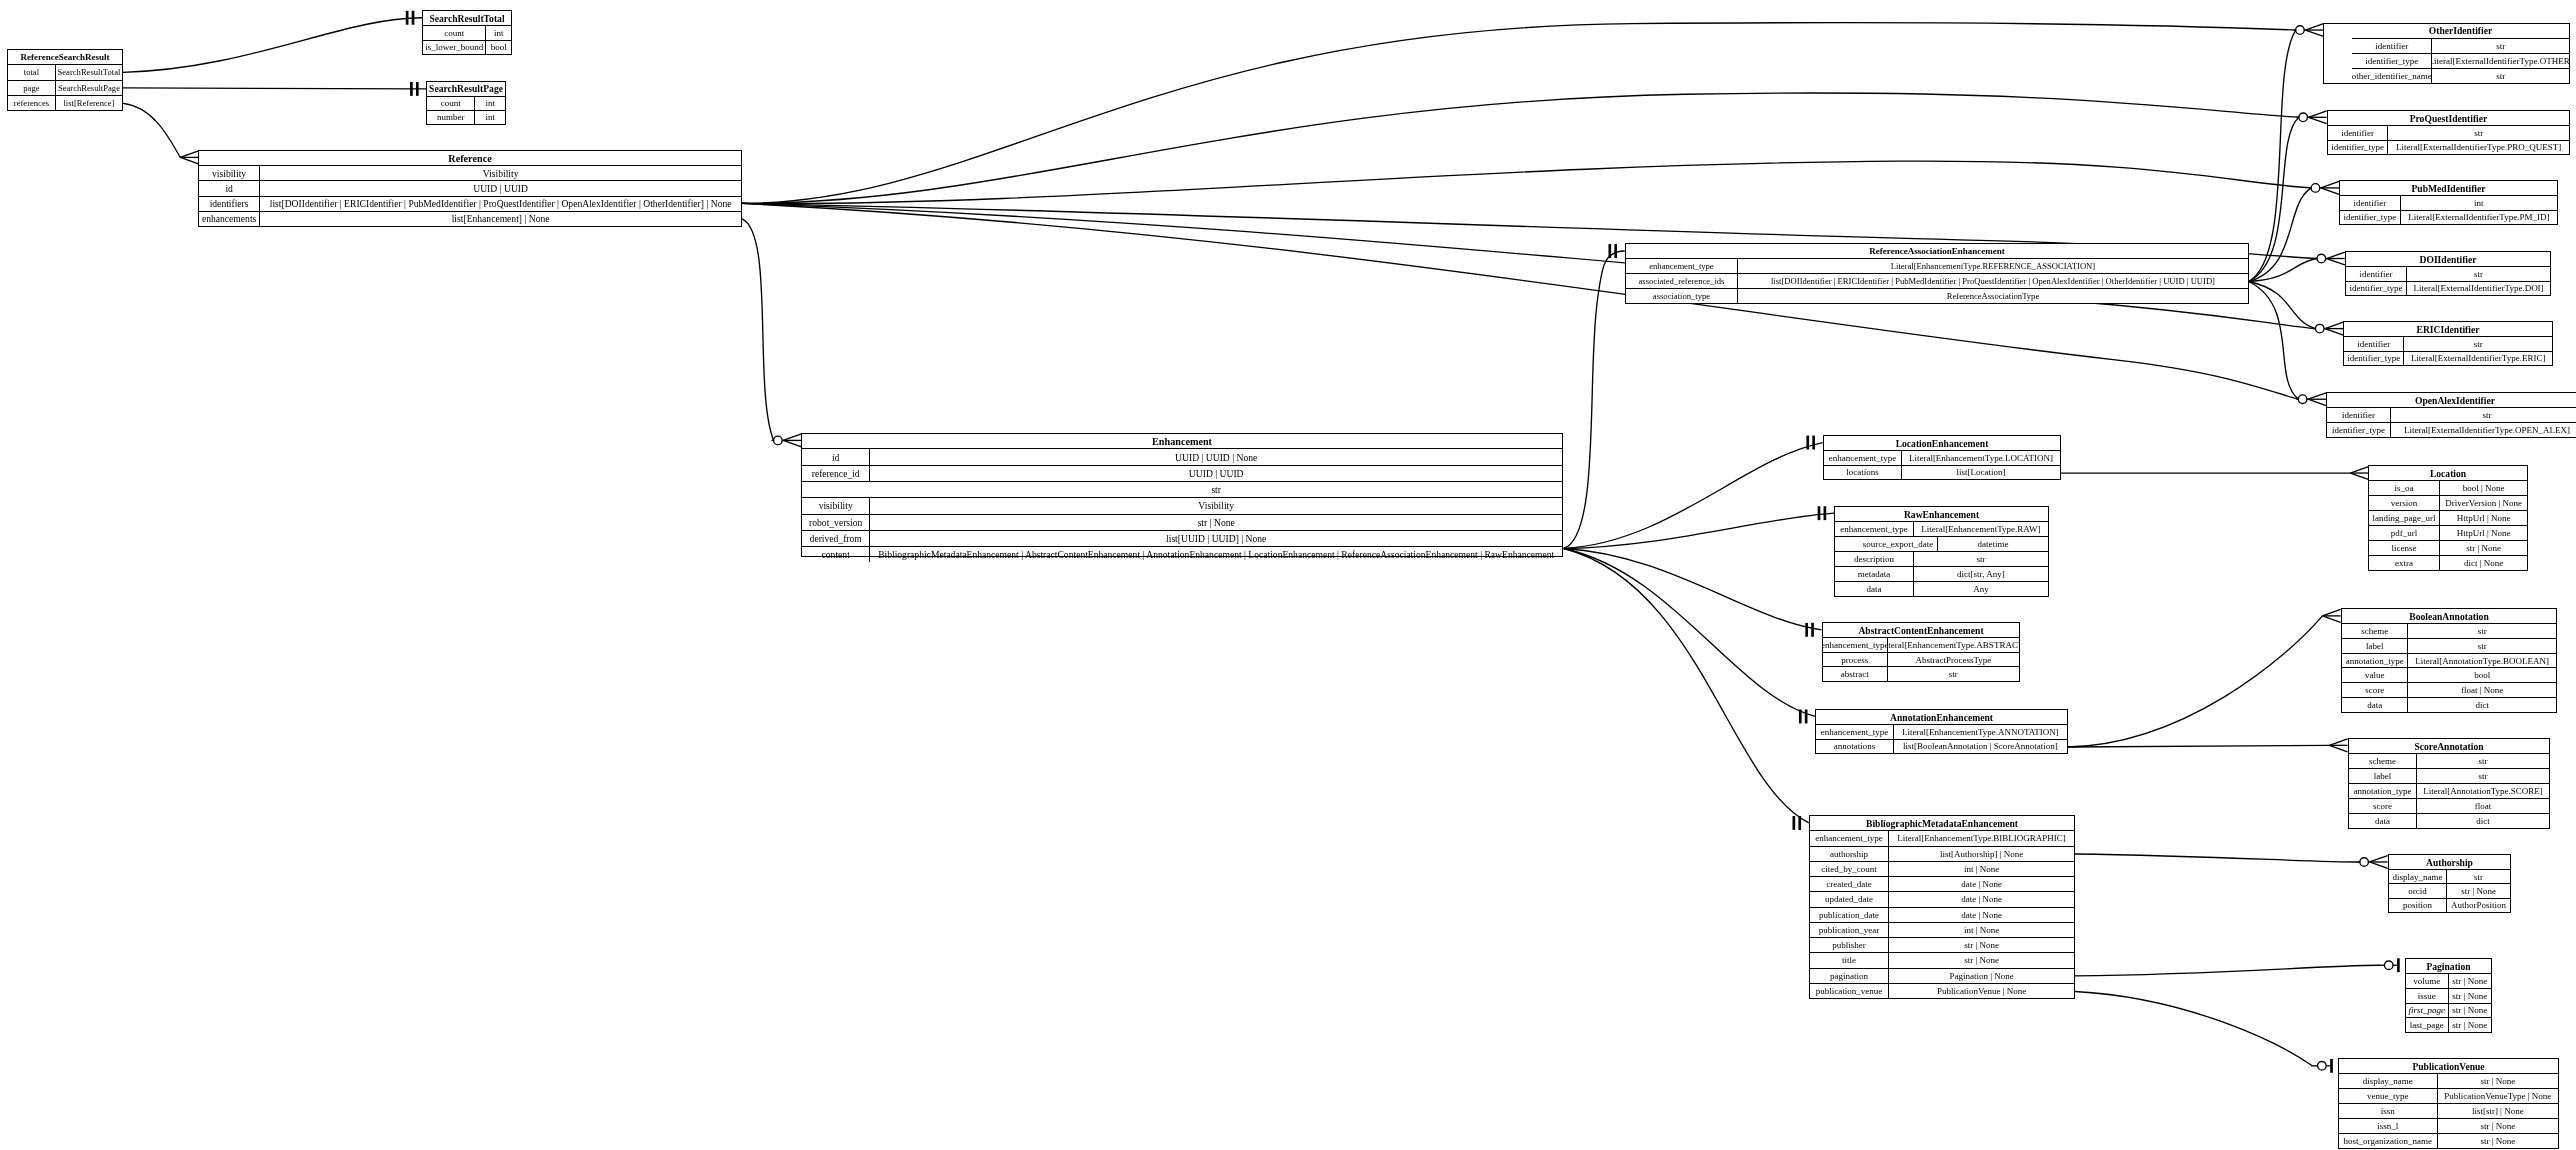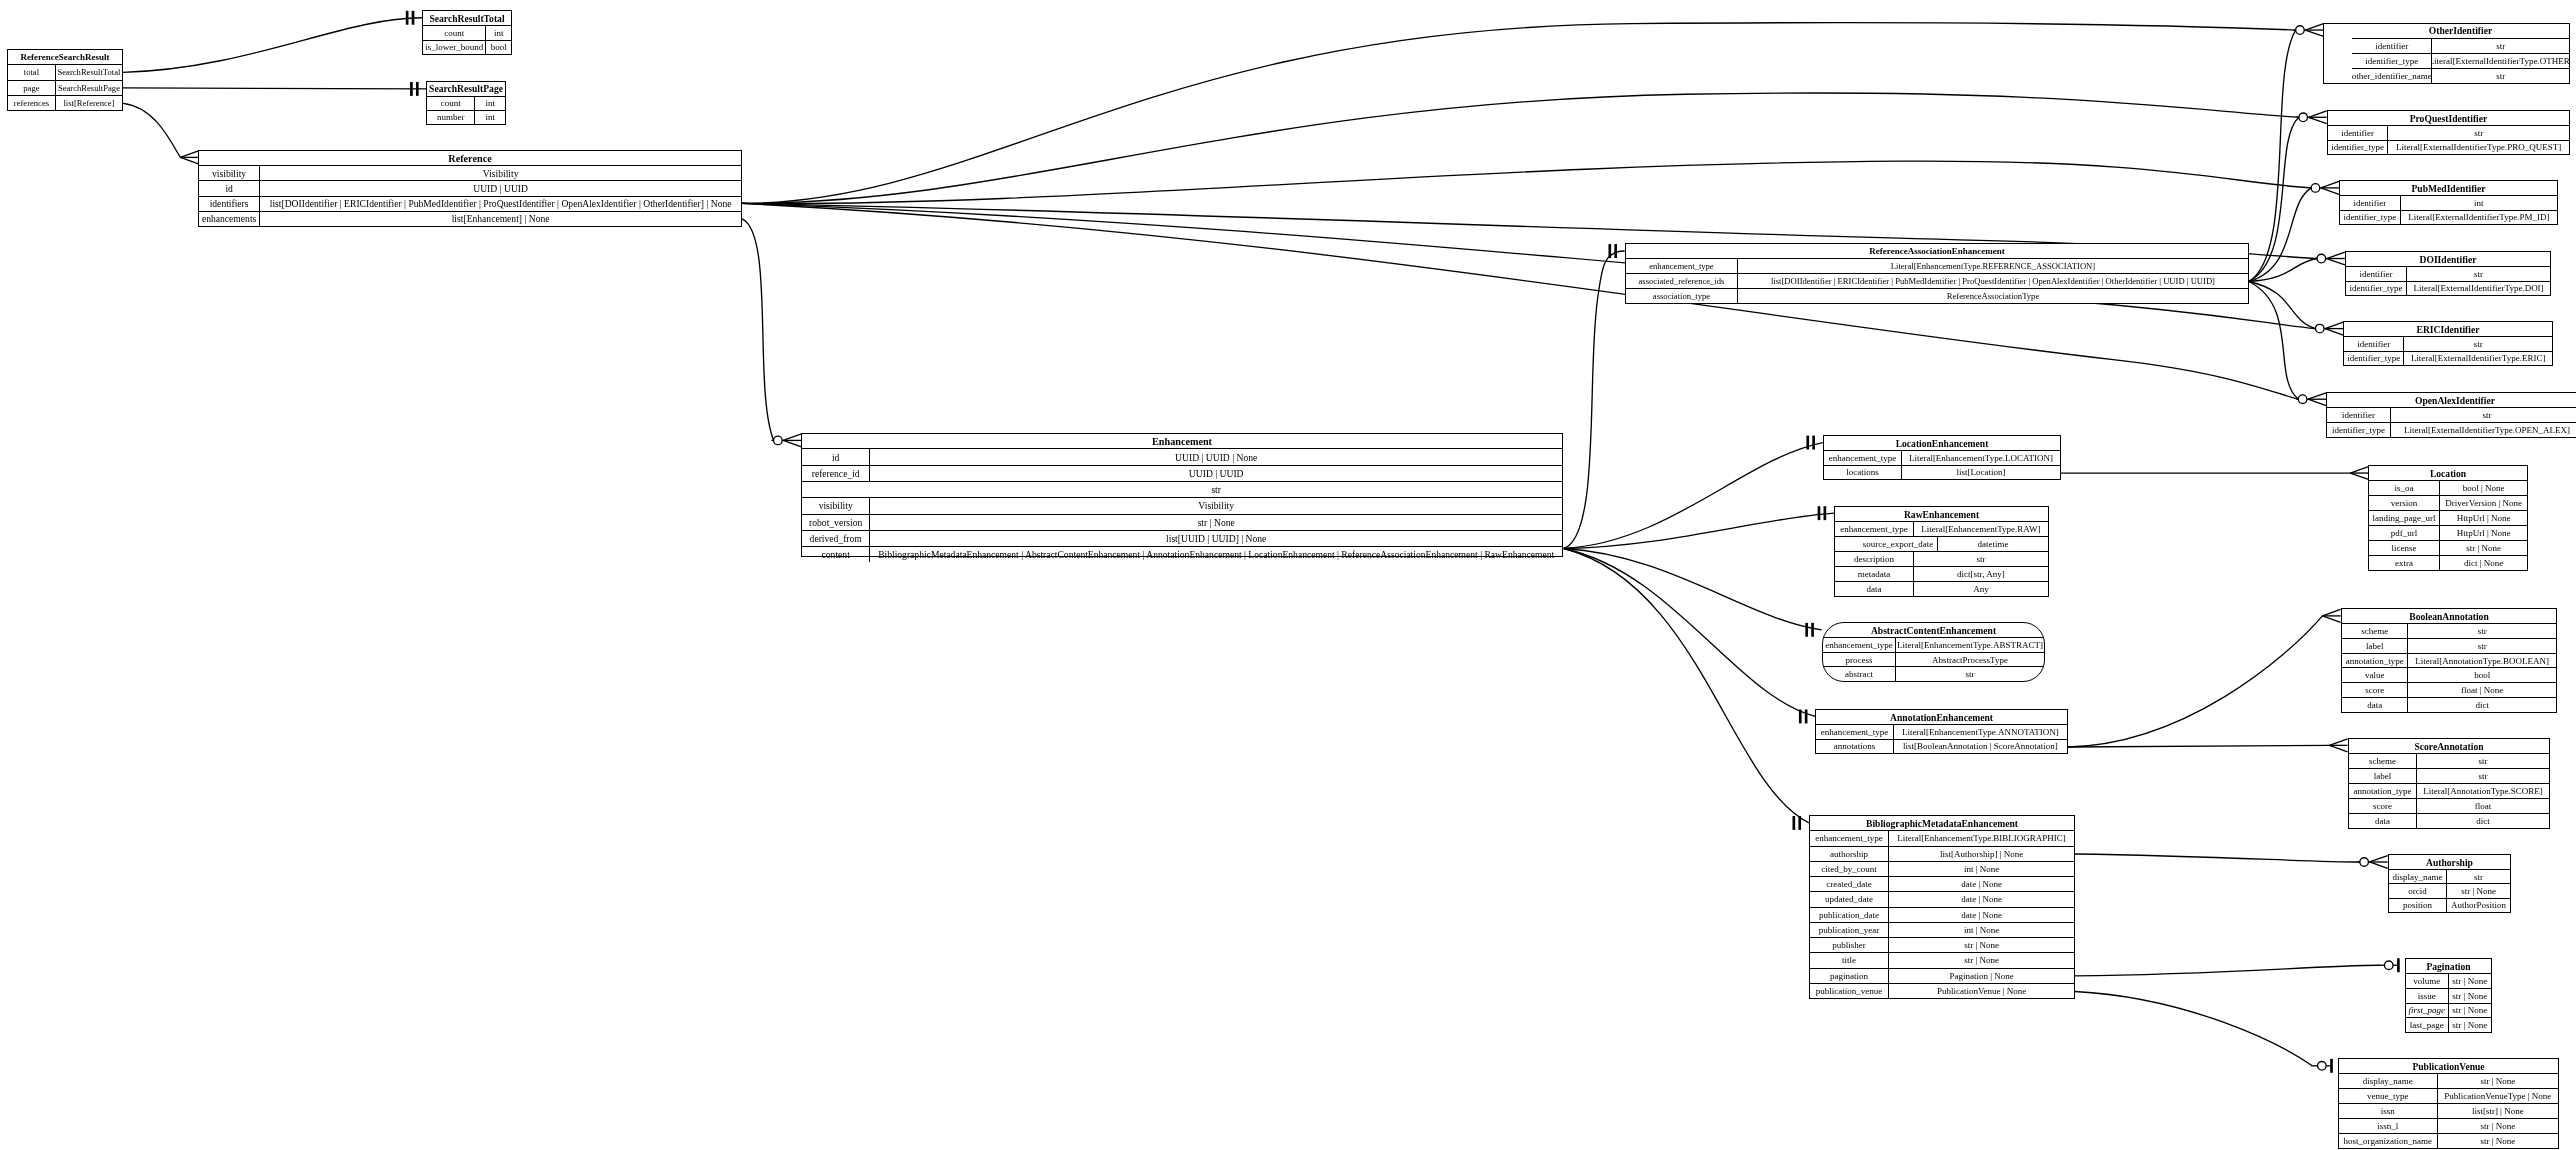--- a/index.html
+++ b/index.html
@@ -383,21 +383,21 @@
         <div class="frow">
           <div class="cell name" style="flex: 0 0 37%;">metadata</div>
           <div class="cell type">dict[str, Any]</div>
         </div>
         <div class="frow">
           <div class="cell name" style="flex: 0 0 37%;">data</div>
           <div class="cell type">Any</div>
         </div>
       </div>
     </div>
-    <div class="etable" style="left: 1822px; top: 622px; width: 223px; height: 60px; font-size: 9px; border-radius: 22px;">
+    <div class="etable" style="left: 1822px; top: 622px; width: 198px; height: 60px; font-size: 9px;">
       <div class="title" style="height: 15px; flex: 0 0 15px; font-size: 9.6px;">AbstractContentEnhancement</div>
       <div class="rows">
         <div class="frow">
           <div class="cell name" style="flex: 0 0 33%;">enhancement_type</div>
           <div class="cell type">Literal[EnhancementType.ABSTRACT]</div>
         </div>
         <div class="frow">
           <div class="cell name" style="flex: 0 0 33%; text-align: right;">process</div>
           <div class="cell type">AbstractProcessType</div>
         </div>

